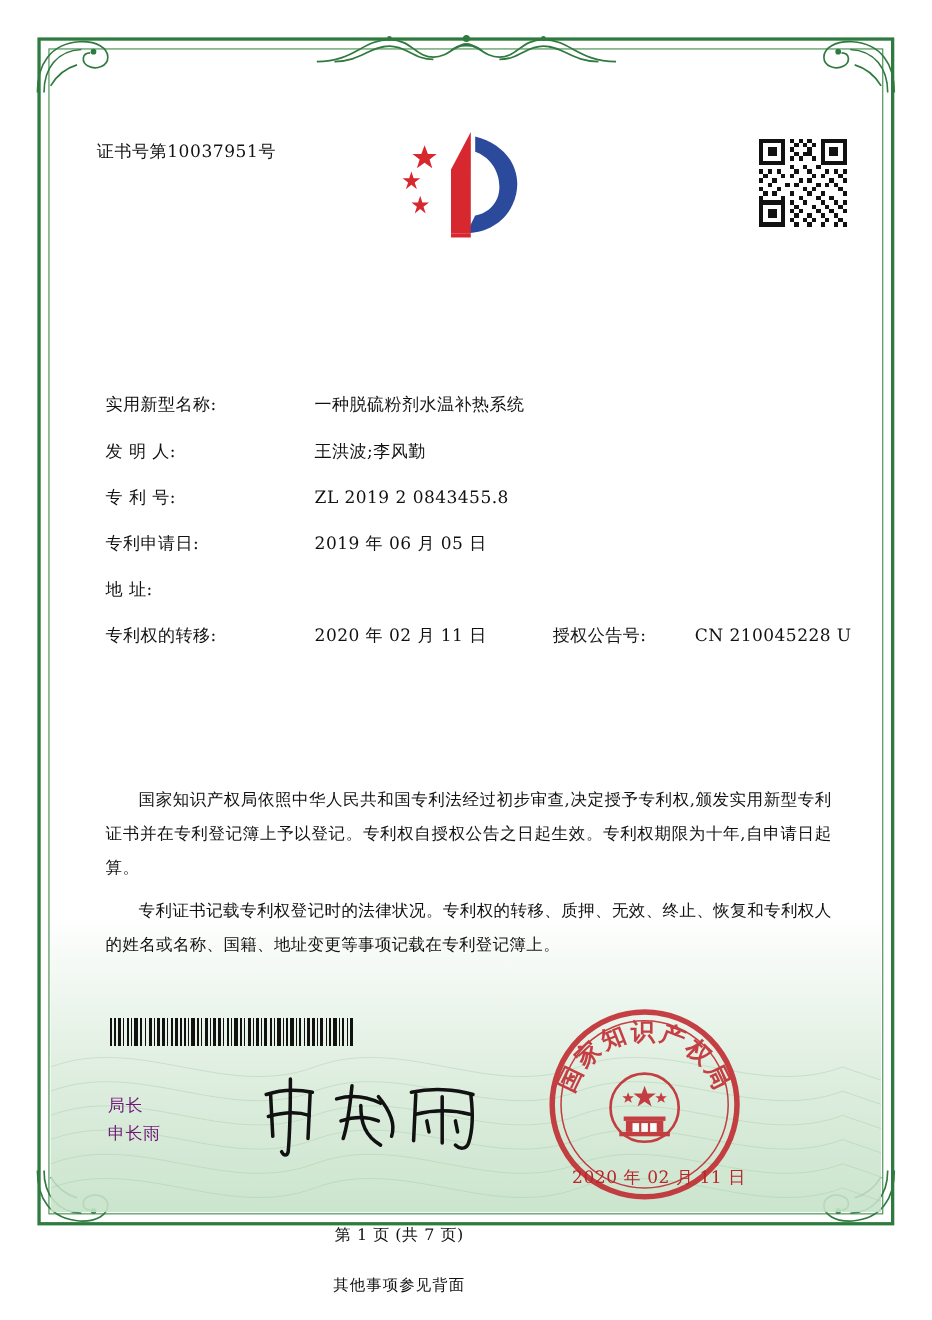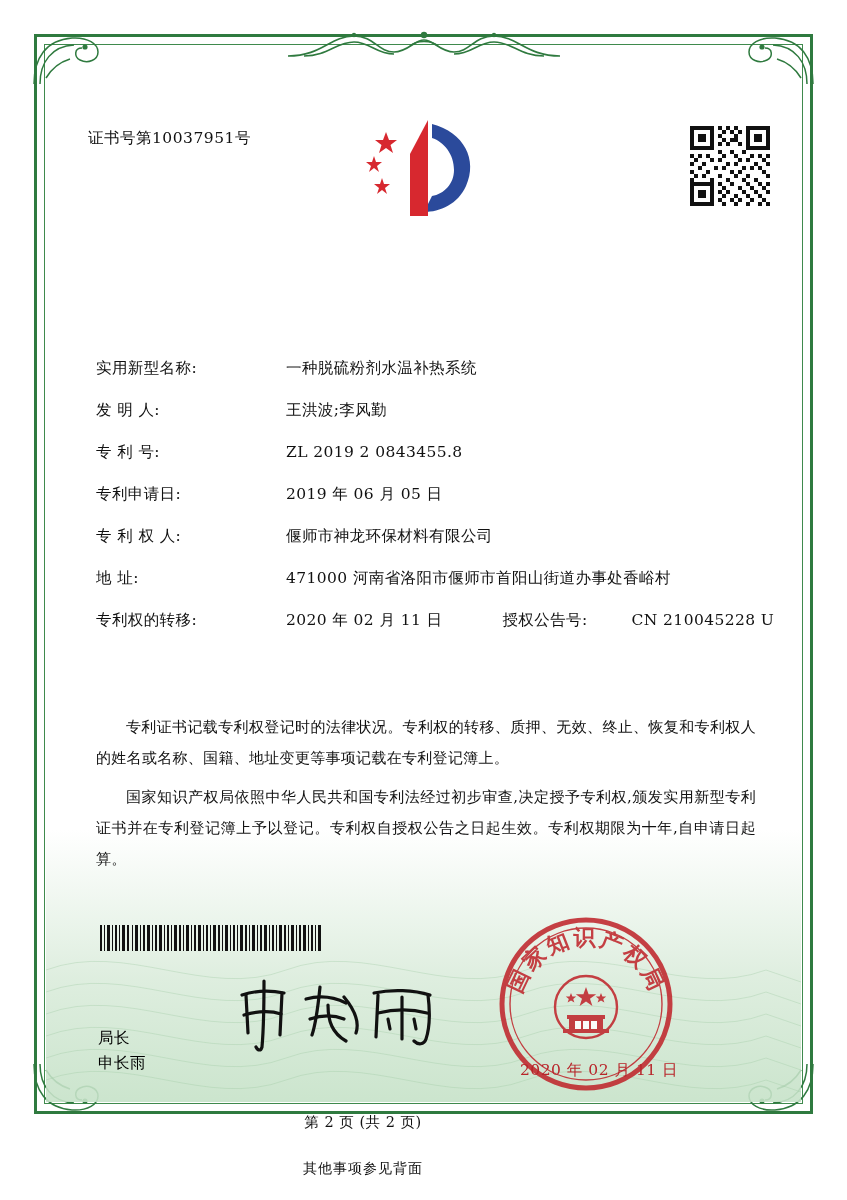--- a/index.html
+++ b/index.html
@@ -183,25 +183,25 @@
     top: 925px;
     width: 222px;
     height: 26px;
   }
   .barcode svg { width: 100%; height: 100%; display: block; }
 
   
   .sig-label {
     position: absolute;
     left: 98px;
-    top: 1026px;
+    top: 993px;
     font-family: "DejaVu Serif", "Liberation Serif", serif;
     font-size: 15.5px;
     line-height: 25px;
-    color: #000000;
+    color: #701a75;
     letter-spacing: .5px;
   }
   .sig-script {
     position: absolute;
     left: 228px;
     top: 975px;
     width: 216px;
     height: 80px;
     color: #111;
   }
@@ -457,41 +457,36 @@
     <div class="field-row">
       <span class="field-label">专 利 号:</span>
       <span class="field-value">ZL 2019 2 0843455.8</span>
     </div>
 
     <div class="field-row">
       <span class="field-label">专利申请日:</span>
       <span class="field-value">2019 年 06 月 05 日</span>
     </div>
 
-    <div class="field-row">
-      <span class="field-label">专 利 权 人:</span>
-      <span class="field-value">偃师市神龙环保材料有限公司</span>
-    </div>
 
     <div class="field-row">
       <span class="field-label">地 址:</span>
-      <span class="field-value">471000 河南省洛阳市偃师市首阳山街道办事处香峪村</span>
     </div>
 
     <div class="field-row dual">
       <span class="field-label">专利权的转移:</span>
       <span class="field-value">2020 年 02 月 11 日</span>
       <span class="second-label">授权公告号:</span>
       <span class="second-value">CN 210045228 U</span>
     </div>
   </div>
 
   <div class="paragraphs">
+    <p>国家知识产权局依照中华人民共和国专利法经过初步审查,决定授予专利权,颁发实用新型专利证书并在专利登记簿上予以登记。专利权自授权公告之日起生效。专利权期限为十年,自申请日起算。</p>
     <p>专利证书记载专利权登记时的法律状况。专利权的转移、质押、无效、终止、恢复和专利权人的姓名或名称、国籍、地址变更等事项记载在专利登记簿上。</p>
-    <p>国家知识产权局依照中华人民共和国专利法经过初步审查,决定授予专利权,颁发实用新型专利证书并在专利登记簿上予以登记。专利权自授权公告之日起生效。专利权期限为十年,自申请日起算。</p>
   </div>
 
   <div class="barcode">
     <svg viewBox="0 0 222 26" shape-rendering="crispEdges">
       <g fill="#111">
         <rect x="0" y="0" width="2" height="26"></rect>
           <rect x="4" y="0" width="1" height="26"></rect>
         <rect x="7" y="0" width="3" height="26"></rect>
           <rect x="12" y="0" width="1" height="26"></rect>
         <rect x="15" y="0" width="2" height="26"></rect>
@@ -604,17 +599,17 @@
         <path id="sealArc" d="M 22 97 A 67 67 0 0 1 156 97" fill="none"></path>
         <text font-family="'DejaVu Serif','Liberation Serif',serif" font-size="22" font-weight="bold" fill="#c0272d" letter-spacing="3">
           <textPath href="#sealArc" startOffset="50%" text-anchor="middle">国家知识产权局</textPath>
         </text>
       </g>
     </svg>
   </div>
 
   <div class="seal-date">2020 年 02 月 11 日</div>
 
-  <div class="page-no">第 2 页 (共 2 页)</div>
+  <div class="page-no">第 1 页 (共 7 页)</div>
 
   <div class="footer-note">其他事项参见背面</div>
 
 </div>
 
 </body></html>

